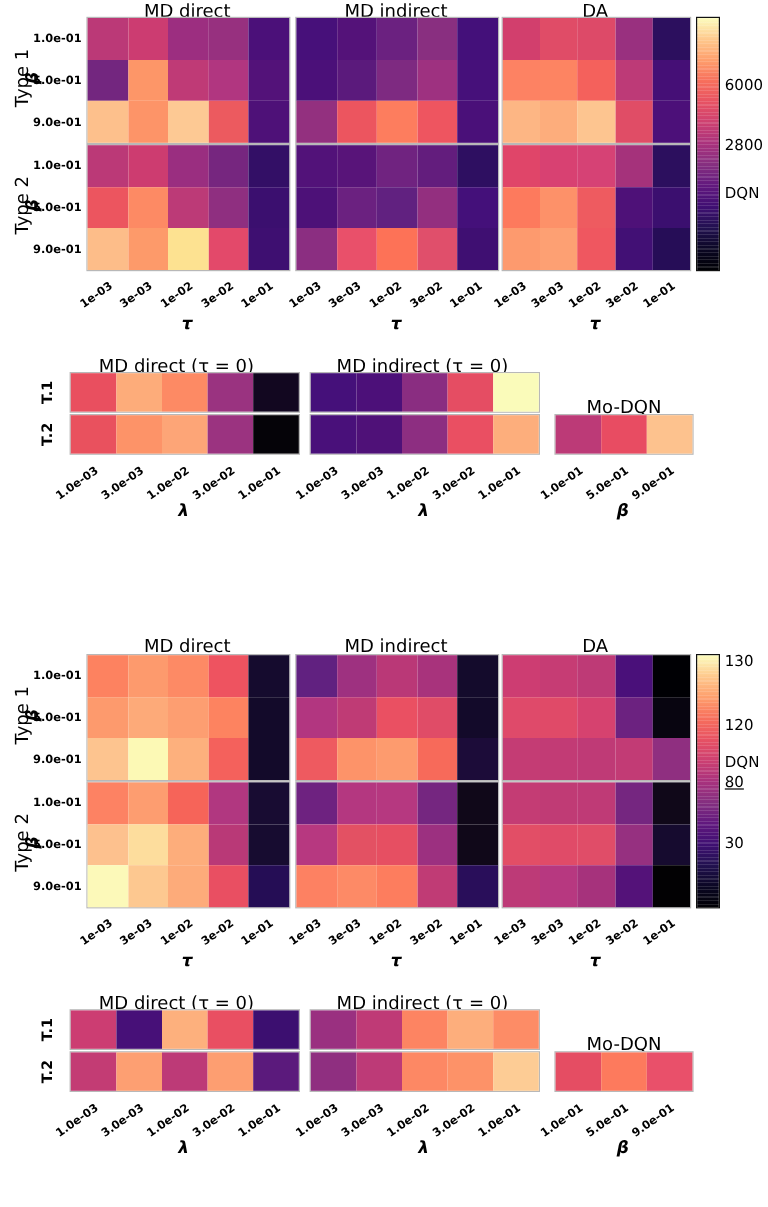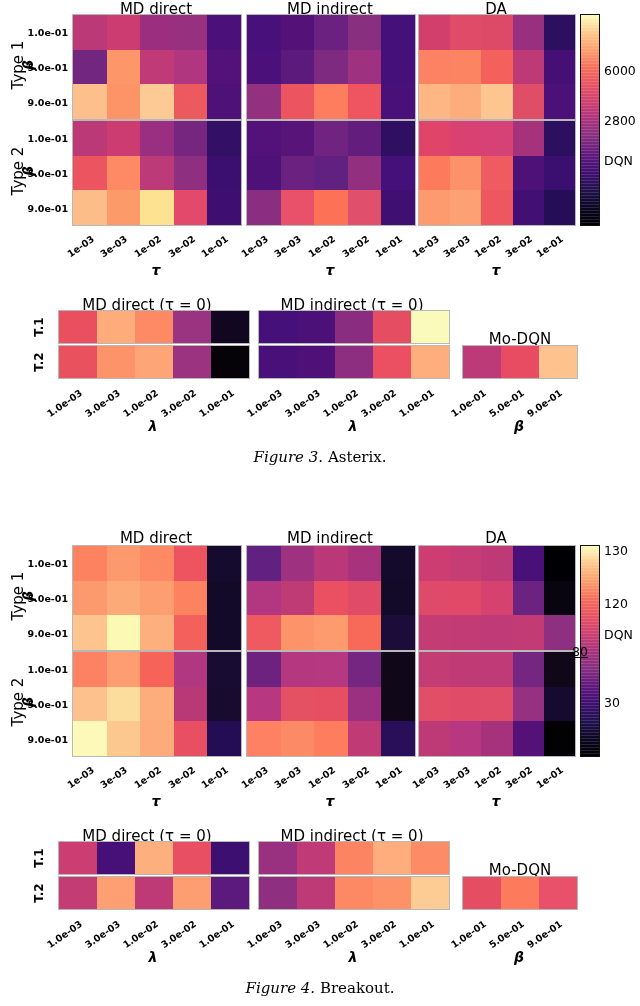--- a/index.html
+++ b/index.html
@@ -329,24 +329,20 @@
   <div id="f0-xt5">
       <div class="xtick" style="left: 435px; top: 386px; width: 50px;">1.0e-01</div>
       <div class="xtick" style="left: 473px; top: 386px; width: 50px;">5.0e-01</div>
       <div class="xtick" style="left: 511px; top: 386px; width: 50px;">9.0e-01</div>
     </div>
 
   <div class="xlabel" style="left:58px; top:418px; width:190px;">λ</div>
   <div class="xlabel" style="left:258px; top:418px; width:190px;">λ</div>
   <div class="xlabel" style="left:462px; top:418px; width:114px;">β</div>
 
-  <div class="caption" style="top:448px;">
-    <span class="cap-lead">Figure 3.</span>
-    <span>Asterix.</span>
-  </div>
 </div>
 
 <div class="figure" id="figure-breakout">
 
   <div class="panel-title" style="left:72px; top:24px; width:168px;">MD direct</div>
   <div class="panel-title" style="left:246px; top:24px; width:168px;">MD indirect</div>
   <div class="panel-title" style="left:418px; top:24px; width:156px;">DA</div>
 
   <div class="ylabel-type" style="left:-12px; top:82px; width:60px; text-align:center;">Type 1</div>
   <div class="ylabel-type" style="left:-12px; top:188px; width:60px; text-align:center;">Type 2</div>
@@ -490,21 +486,21 @@
   <div class="xlabel" style="left:246px; top:288px; width:168px;">τ</div>
   <div class="xlabel" style="left:418px; top:288px; width:156px;">τ</div>
 
   <div class="cbar" id="f1-cbar" style="left: 580px; top: 40px; width: 18px; height: 210px; background: linear-gradient(rgb(252, 253, 191), rgb(254, 201, 141), rgb(254, 159, 109), rgb(247, 111, 92), rgb(231, 82, 99), rgb(205, 64, 113), rgb(169, 50, 125), rgb(133, 47, 128), rgb(97, 24, 126), rgb(63, 15, 114), rgb(34, 17, 80), rgb(11, 7, 36), rgb(0, 0, 4));">
     <div class="cbar-stripes"></div>
   </div>
   <div id="f1-cbticks">
       <div class="cbar-tick" style="left: 604px; top: 38.3px;">130</div>
       <div class="cbar-tick" style="left: 604px; top: 90.8px;">120</div>
       <div class="cbar-tick" style="left: 604px; top: 122.3px;">DQN</div>
-      <div class="cbar-tick" style="left: 572px; top: 139.1px; text-decoration: underline;">80</div>
+      <div class="cbar-tick" style="left: 604px; top: 139.1px; text-decoration: underline;">80</div>
       <div class="cbar-tick" style="left: 604px; top: 189.5px;">30</div>
     </div>
 
   <div class="panel-title" style="left:52px; top:322px; width:190px;">MD direct (τ = 0)</div>
   <div class="panel-title" style="left:252px; top:322px; width:200px;">MD indirect (τ = 0)</div>
   <div class="panel-title" style="left:462px; top:356px; width:116px;">Mo-DQN</div>
 
   <div class="ylabel-t" style="left:24px; top:346px; width:30px; text-align:center;">T.1</div>
   <div class="ylabel-t" style="left:24px; top:381px; width:30px; text-align:center;">T.2</div>
 
@@ -559,17 +555,13 @@
   <div id="f1-xt5">
       <div class="xtick" style="left: 435px; top: 412px; width: 50px;">1.0e-01</div>
       <div class="xtick" style="left: 473px; top: 412px; width: 50px;">5.0e-01</div>
       <div class="xtick" style="left: 511px; top: 412px; width: 50px;">9.0e-01</div>
     </div>
 
   <div class="xlabel" style="left:58px; top:444px; width:190px;">λ</div>
   <div class="xlabel" style="left:258px; top:444px; width:190px;">λ</div>
   <div class="xlabel" style="left:462px; top:444px; width:114px;">β</div>
 
-  <div class="caption" style="top:474px;">
-    <span class="cap-lead">Figure 4.</span>
-    <span>Breakout.</span>
-  </div>
 </div>
 
 </body></html>

